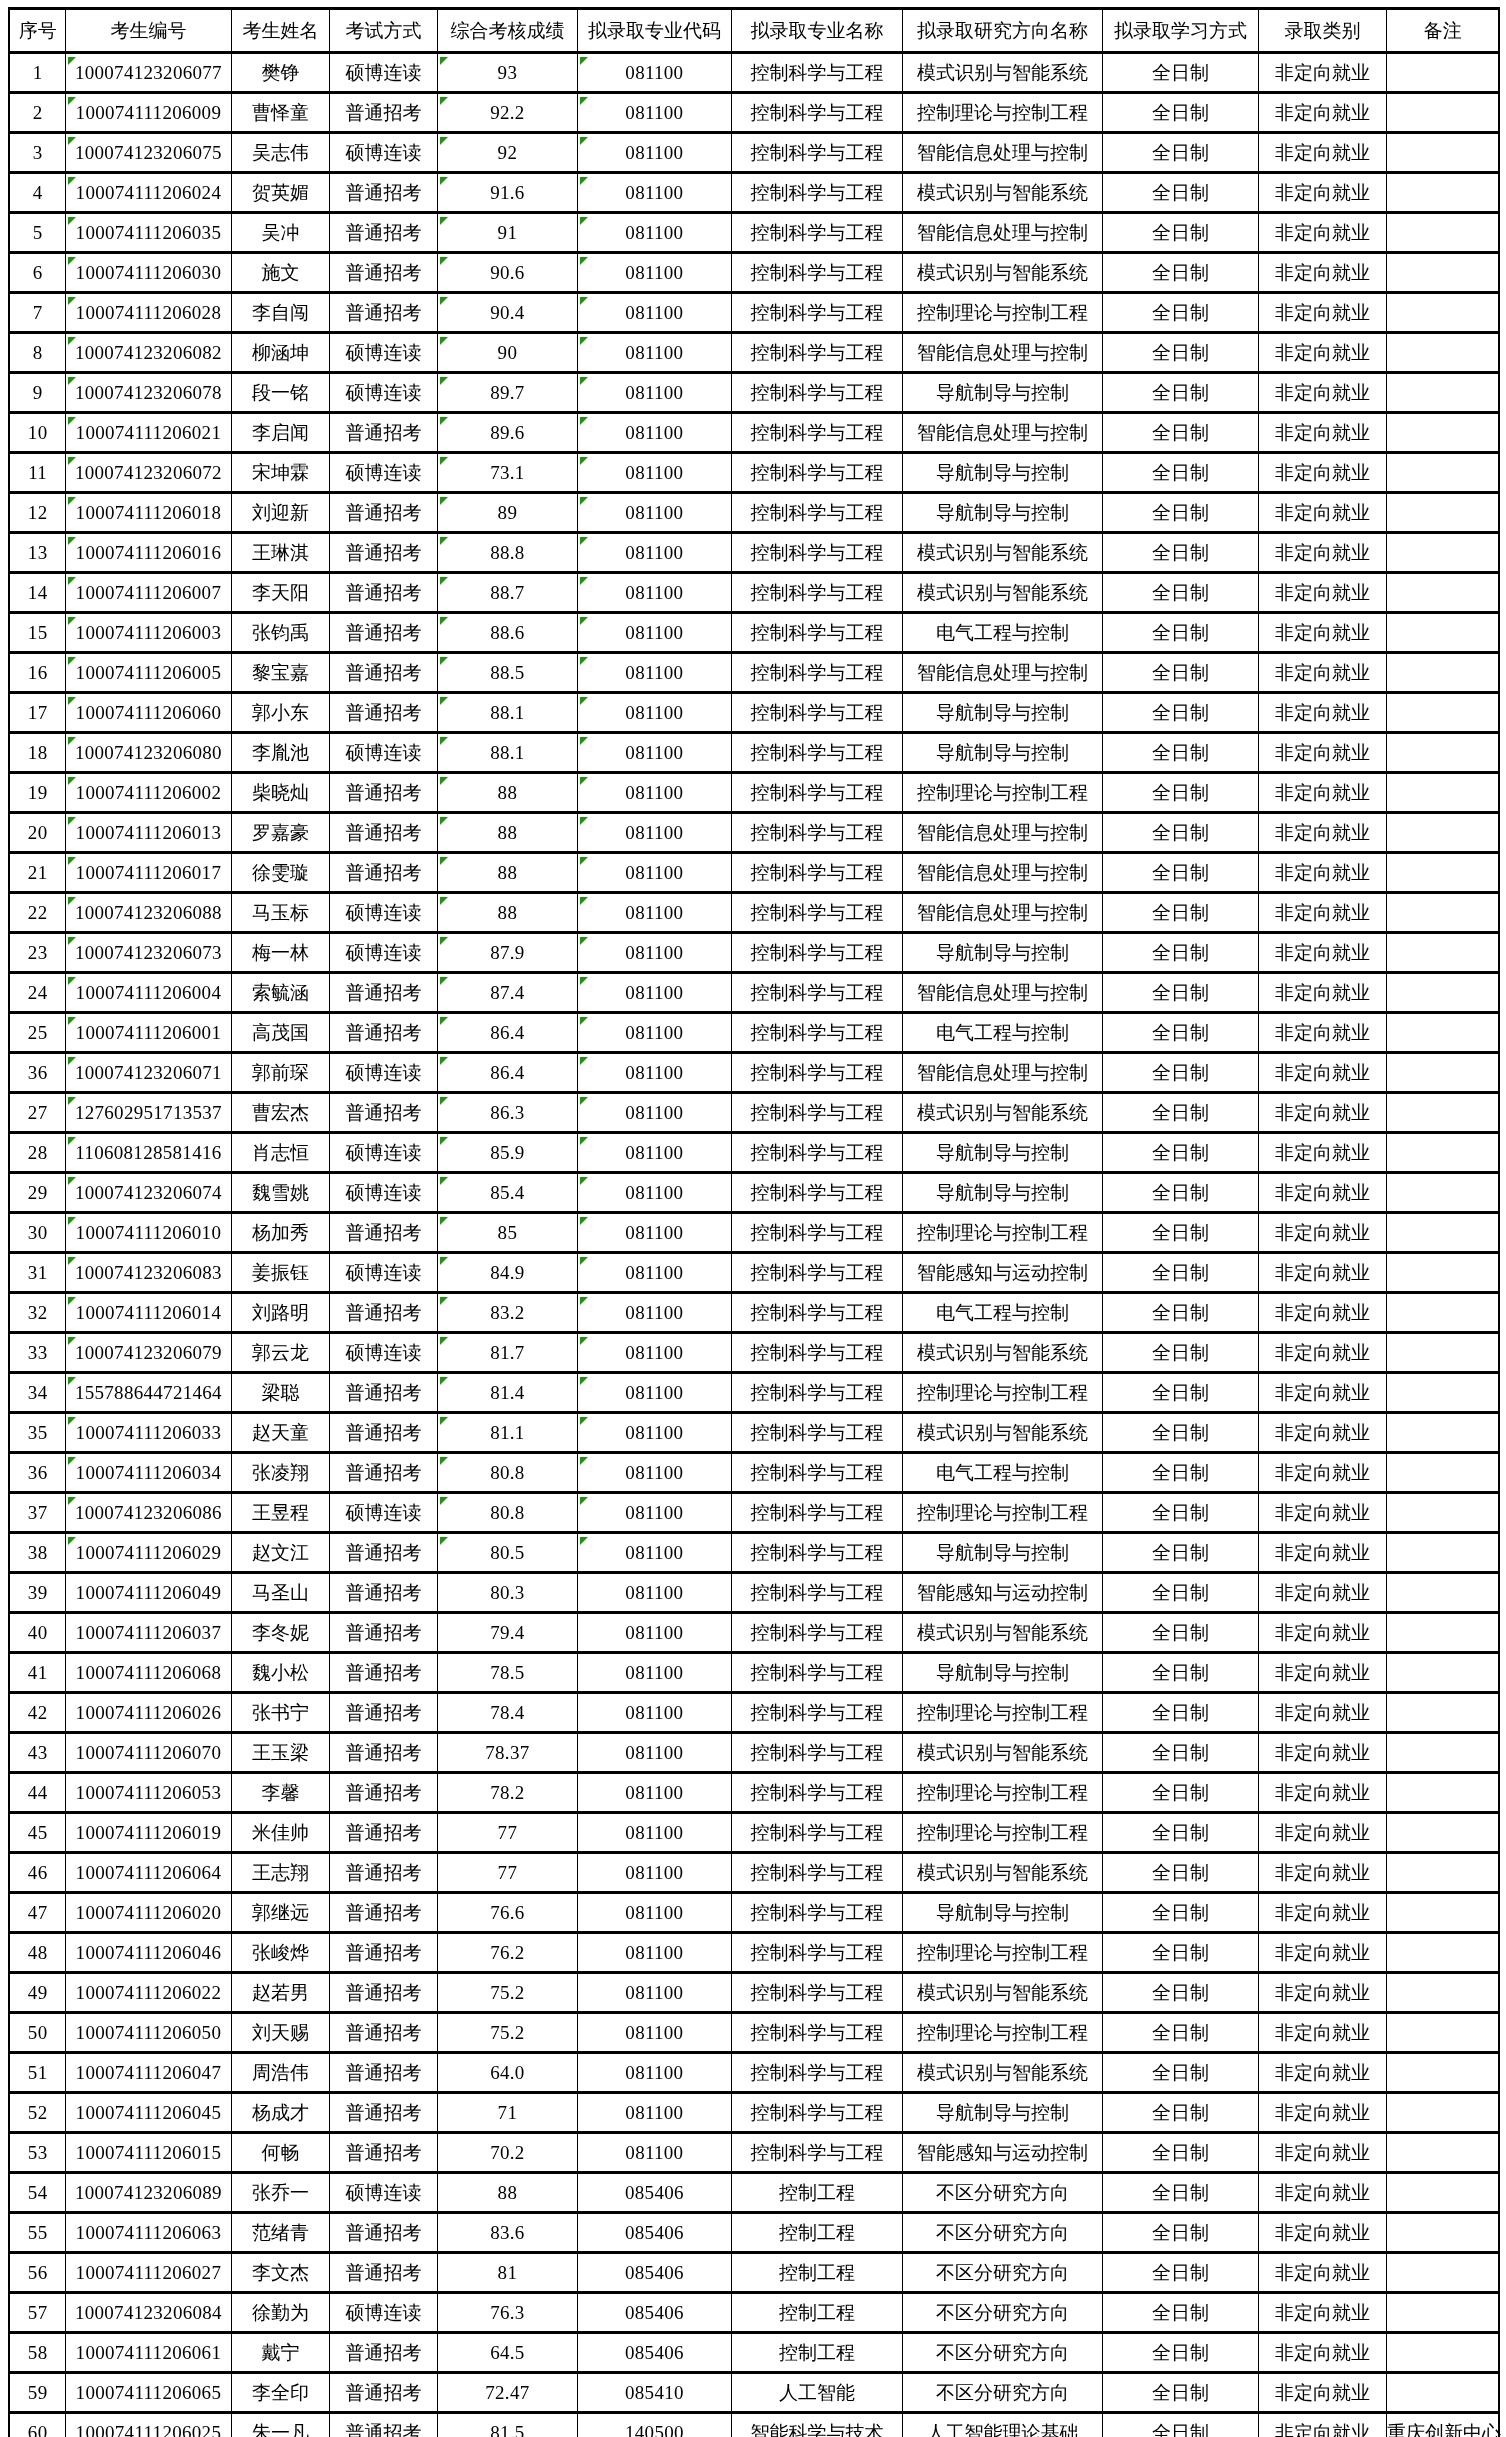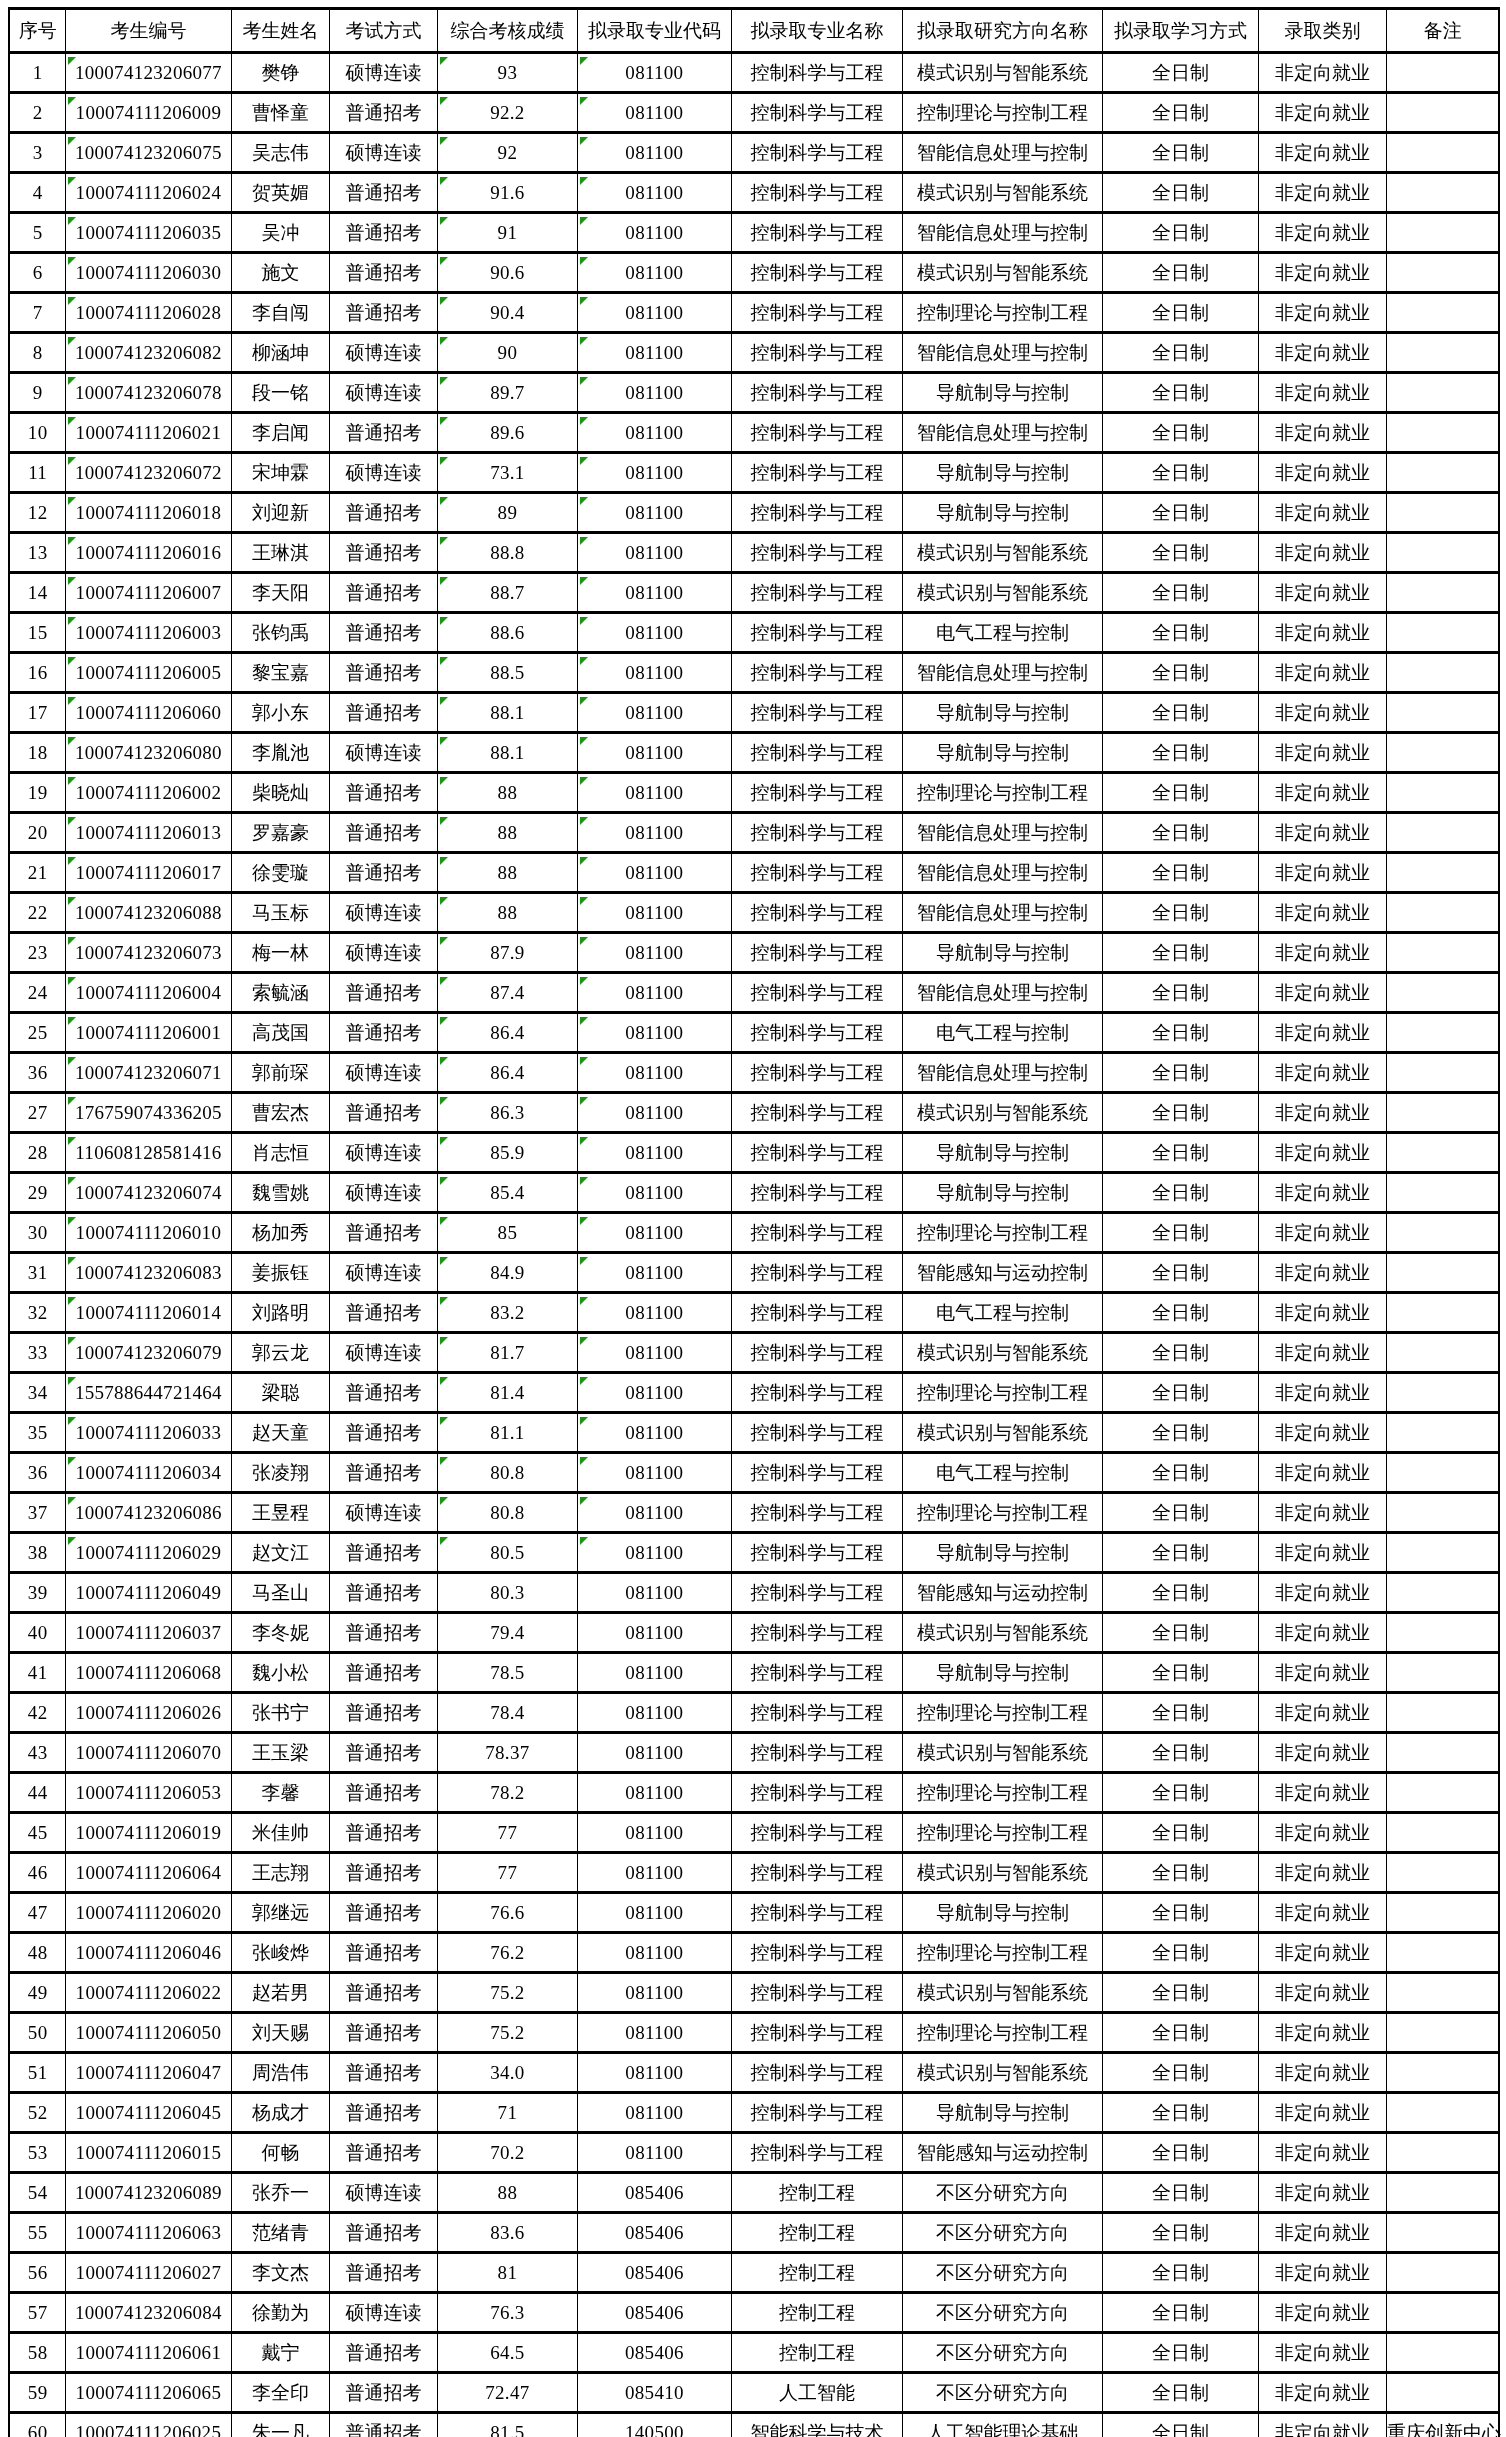--- a/index.html
+++ b/index.html
@@ -399,21 +399,21 @@
           <td><span class="flag" style="border-top-color: rgb(30, 148, 19);"></span><span class="num">86.4</span></td>
           <td><span class="flag" style="border-top-color: rgb(30, 148, 19);"></span><span class="num">081100</span></td>
           <td><span>控制科学与工程</span></td>
           <td><span>智能信息处理与控制</span></td>
           <td><span>全日制</span></td>
           <td><span>非定向就业</span></td>
           <td><span></span></td>
         </tr>
         <tr>
           <td><span class="num">27</span></td>
-          <td><span class="flag" style="border-top-color: rgb(30, 148, 19);"></span><span class="num">176759074336205</span></td>
+          <td><span class="flag" style="border-top-color: rgb(30, 148, 19);"></span><span class="num">127602951713537</span></td>
           <td><span>曹宏杰</span></td>
           <td><span>普通招考</span></td>
           <td><span class="flag" style="border-top-color: rgb(30, 148, 19);"></span><span class="num">86.3</span></td>
           <td><span class="flag" style="border-top-color: rgb(30, 148, 19);"></span><span class="num">081100</span></td>
           <td><span>控制科学与工程</span></td>
           <td><span>模式识别与智能系统</span></td>
           <td><span>全日制</span></td>
           <td><span>非定向就业</span></td>
           <td><span></span></td>
         </tr>
@@ -714,21 +714,21 @@
           <td><span>控制理论与控制工程</span></td>
           <td><span>全日制</span></td>
           <td><span>非定向就业</span></td>
           <td><span></span></td>
         </tr>
         <tr>
           <td><span class="num">51</span></td>
           <td><span class="num">100074111206047</span></td>
           <td><span>周浩伟</span></td>
           <td><span>普通招考</span></td>
-          <td><span class="num">34.0</span></td>
+          <td><span class="num">64.0</span></td>
           <td><span class="num">081100</span></td>
           <td><span>控制科学与工程</span></td>
           <td><span>模式识别与智能系统</span></td>
           <td><span>全日制</span></td>
           <td><span>非定向就业</span></td>
           <td><span></span></td>
         </tr>
         <tr>
           <td><span class="num">52</span></td>
           <td><span class="num">100074111206045</span></td>

